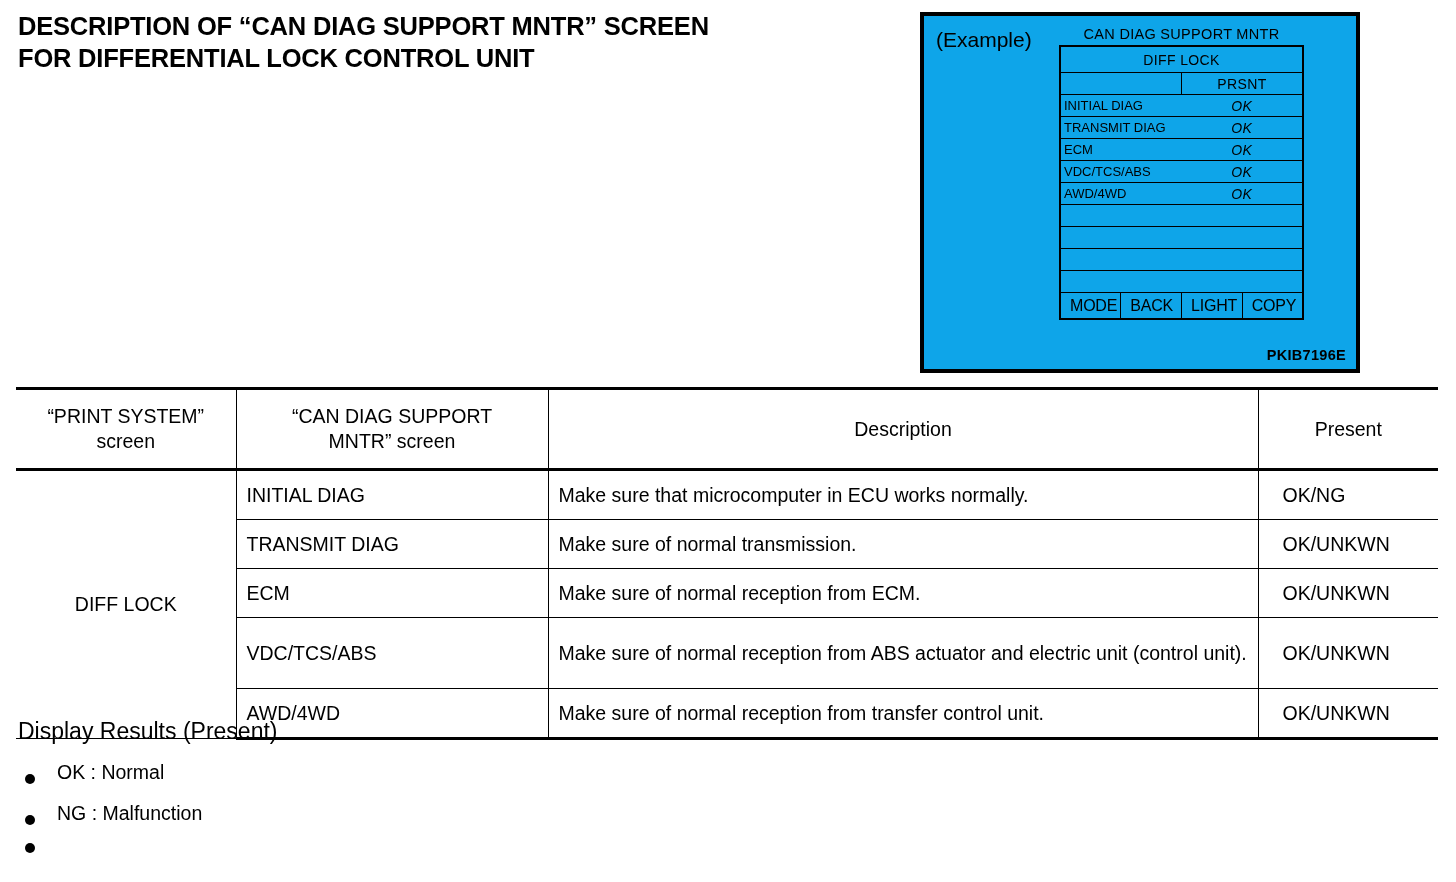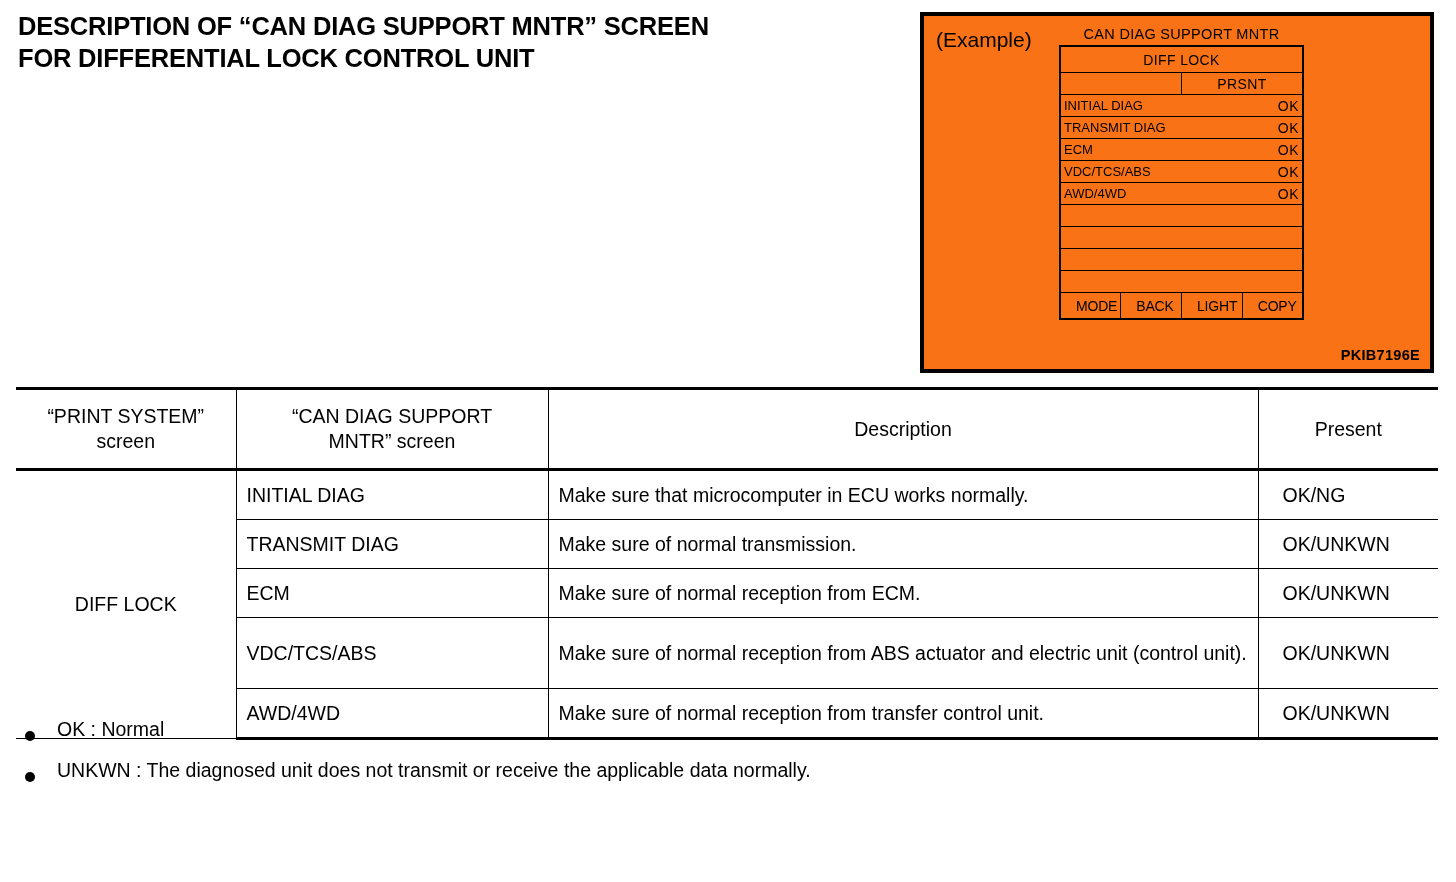--- a/index.html
+++ b/index.html
@@ -27,25 +27,25 @@
     line-height: 1.26;
     letter-spacing: -0.2px;
   }
   #page-title .tline { display: block; white-space: nowrap; }
 
   
   #example-figure {
     position: absolute;
     left: 920px;
     top: 12px;
-    width: 514px;
+    width: 440px;
     height: 361px;
     border: 4px solid #000;
     box-sizing: border-box;
-    background: #f97316;
+    background: #0ea5e9;
   }
   #example-label {
     position: absolute;
     left: 12px;
     top: 12px;
     font-size: 21px;
   }
   #figure-code {
     position: absolute;
     right: 10px;
@@ -92,37 +92,38 @@
   }
   #consult-grid td.hdr-blank { border-right: 1px solid #000; }
   #consult-grid td.hdr-prsnt {
     text-align: center;
     font-size: 14px;
     letter-spacing: 0.4px;
   }
   #consult-grid td.item-name { border-right: none; }
   #consult-grid td.item-val {
     border-left: none;
-    text-align: right;
+    text-align: center;
     font-size: 14px;
     letter-spacing: 0.5px;
+    font-style: italic;
   }
   #consult-grid td.blank-row { height: 21px; }
   #consult-grid td.print-cell {
     text-align: center;
     font-size: 14px;
     height: 25px;
     letter-spacing: 0.5px;
   }
   #consult-grid td.fn-cell {
     text-align: center;
-    font-size: 14px;
+    font-size: 16px;
     height: 25px;
     letter-spacing: -0.2px;
-    padding: 0 15px;
+    padding: 0 9px;
   }
 
   
   #main-table {
     position: absolute;
     left: 16px;
     top: 387px;
     width: 1422px;
     border-collapse: collapse;
     table-layout: fixed;
@@ -299,22 +300,26 @@
     </tr>
     <tr class="last-row">
       <td class="cell-std">AWD/4WD</td>
       <td class="cell-std">Make sure of normal reception from transfer control unit.</td>
       <td class="cell-std col-present">OK/UNKWN</td>
     </tr>
   </tbody>
 </table>
 
 <div id="results-section">
+  <div id="results-heading">Display Results (Present)</div>
 
   <div class="legend-row">
     <span class="legend-bullet"></span>
     <span class="legend-text">OK : Normal</span>
   </div>
   <div class="legend-row">
     <span class="legend-bullet"></span>
-    <span class="legend-text">UNKWN : The diagnosed unit does not transmit or receive the applicable data normally.</span>
+    <span class="legend-text">NG : Malfunction</span>
+  </div>
+  <div class="legend-row">
+    <span class="legend-bullet"></span>
   </div>
 </div>
 
 </body></html>

